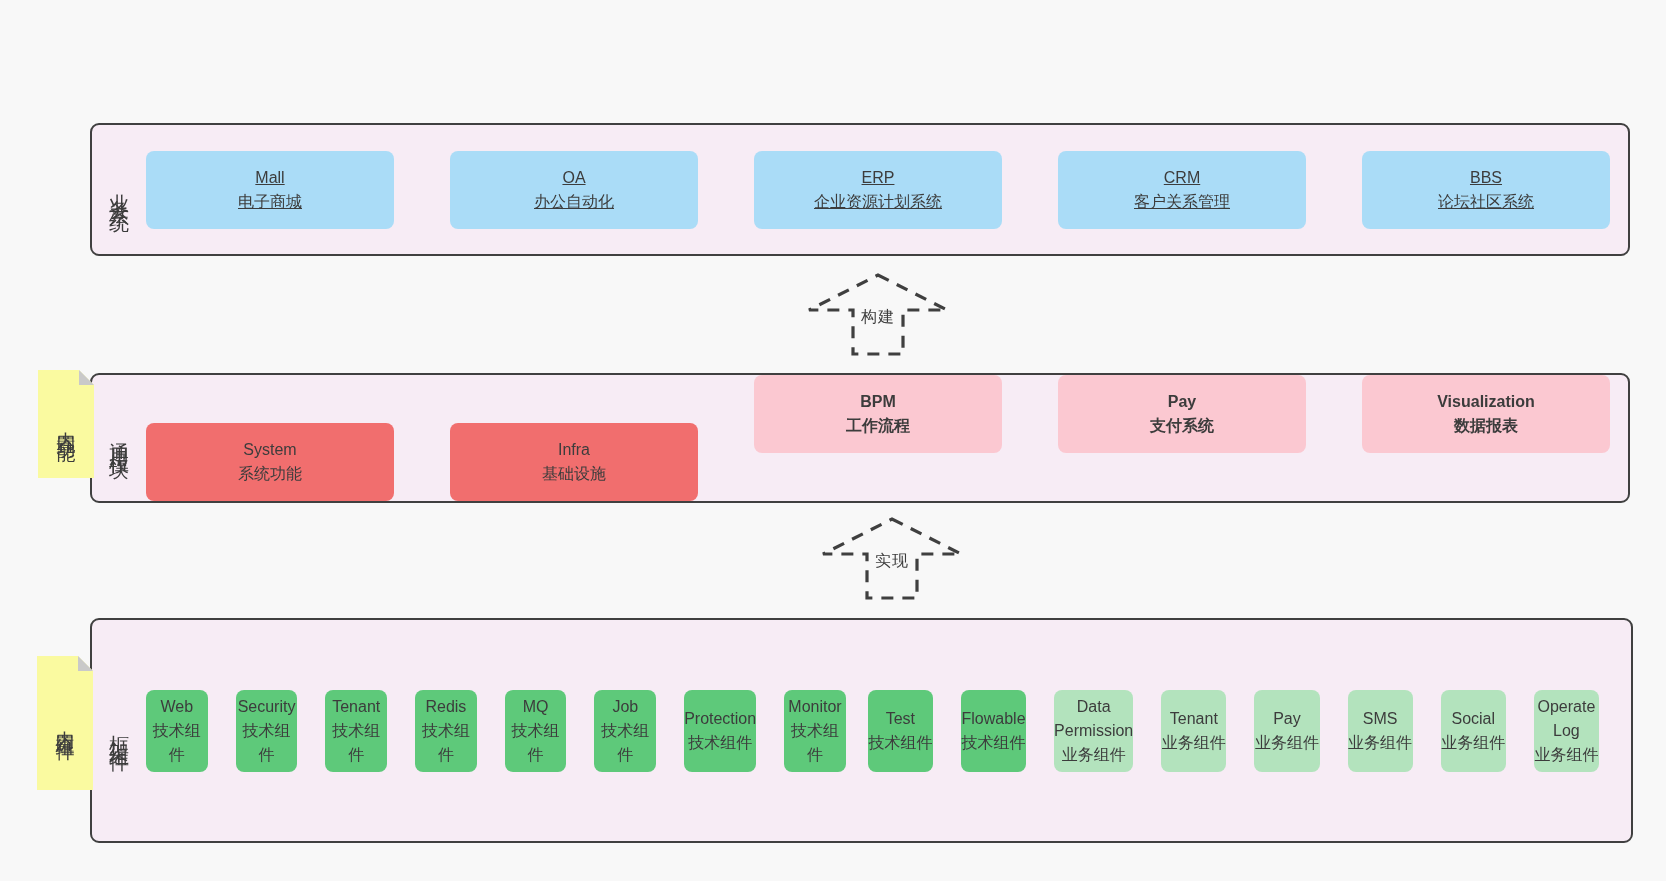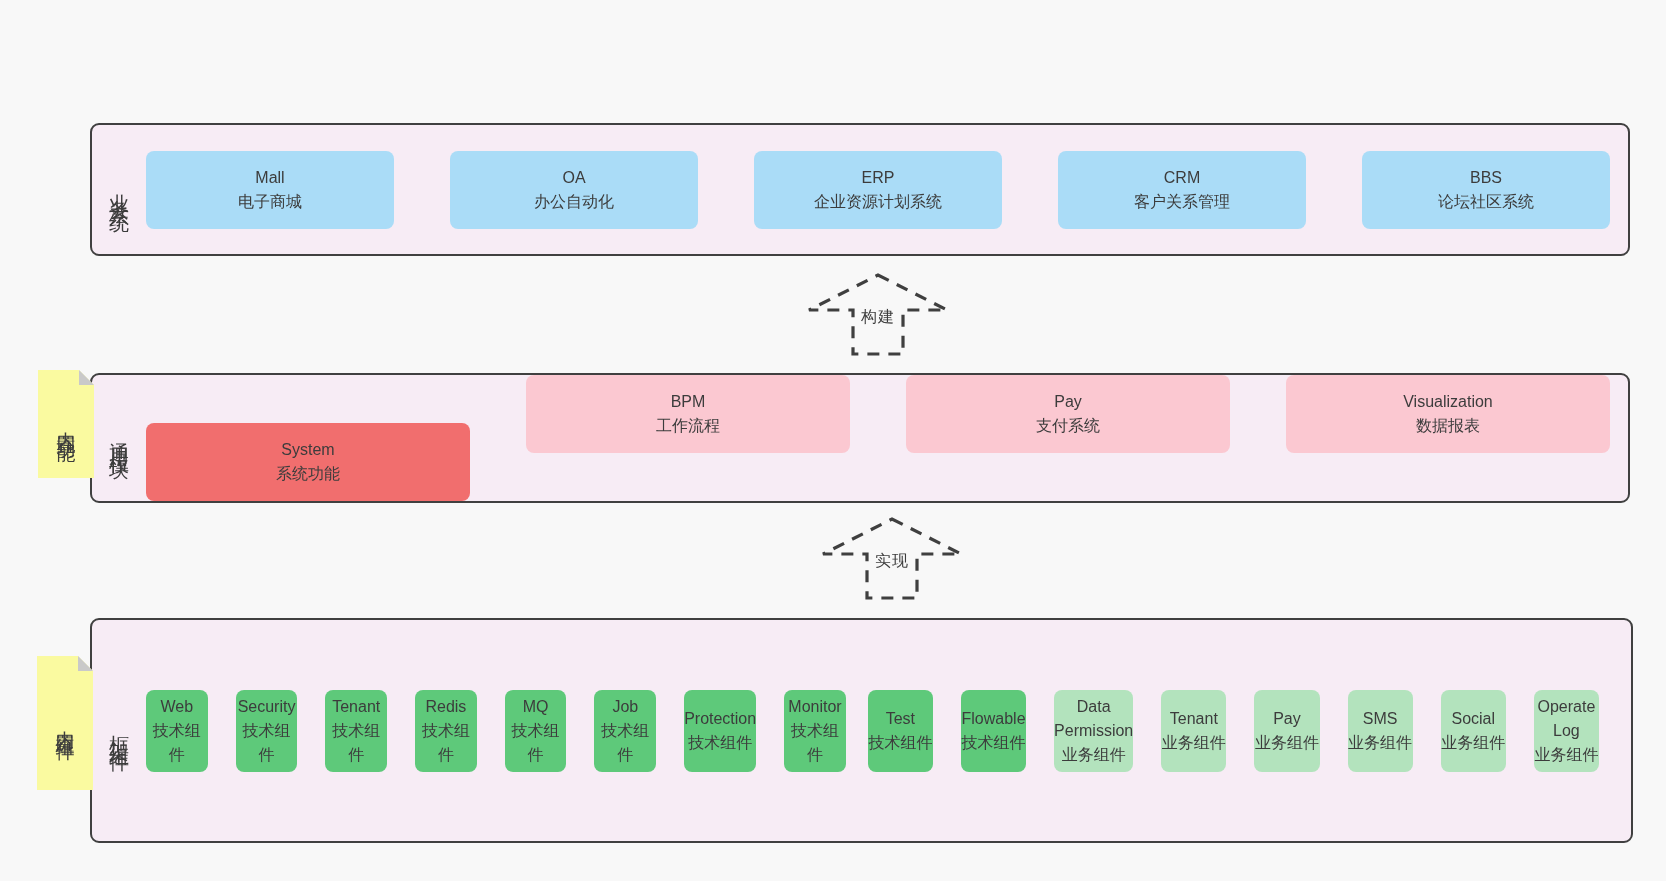--- a/index.html
+++ b/index.html
@@ -30,23 +30,23 @@
 
   .box-row { flex: 1; display: flex; gap: 56px; margin-right: 18px; }
   .box {
     border-radius: 8px;
     display: flex; flex-direction: column; align-items: center; justify-content: center;
     text-align: center; font-size: 16px; line-height: 24px;
   }
   .box-row .box { flex: 1; height: 78px; }
   .box-name { white-space: pre-line; }
 
-  .blue   { background: var(--box-blue, #aadcf7); }
+  .blue   { background: var(--box-blue, #aadcf7); text-decoration: underline; }
   .red    { background: var(--box-red, #f16e6e); margin-top: 48px; }
-  .pink   { background: var(--box-pink, #fbc8d1); }
+  .pink   { background: var(--box-pink, #fbc8d1); font-weight: bold; }
   .green  { background: var(--box-green, #5ec97a); }
   .lgreen { background: var(--box-light-green, #b3e3bd); }
 
   #band3 .grid { flex: 1; display: flex; flex-direction: row; gap: 22px; margin-right: 32px; }
   #band3 .row  { display: flex; gap: 28px; }
   #band3 .box  { flex: 1; height: 82px; }
 
   
   .sticky {
     position: absolute; z-index: 5;
@@ -126,20 +126,24 @@
 
 <div class="band" id="band2">
   <div class="band-label">
     <span class="vtext">通用模块</span>
   </div>
   <div class="box-row">
     <div class="box red">
       <div class="box-name">System</div>
       <div class="box-desc">系统功能</div>
     </div>
+    <div class="box red">
+      <div class="box-name">Infra</div>
+      <div class="box-desc">基础设施</div>
+    </div>
     <div class="box pink">
       <div class="box-name">BPM</div>
       <div class="box-desc">工作流程</div>
     </div>
     <div class="box pink">
       <div class="box-name">Pay</div>
       <div class="box-desc">支付系统</div>
     </div>
     <div class="box pink">
       <div class="box-name">Visualization</div>

